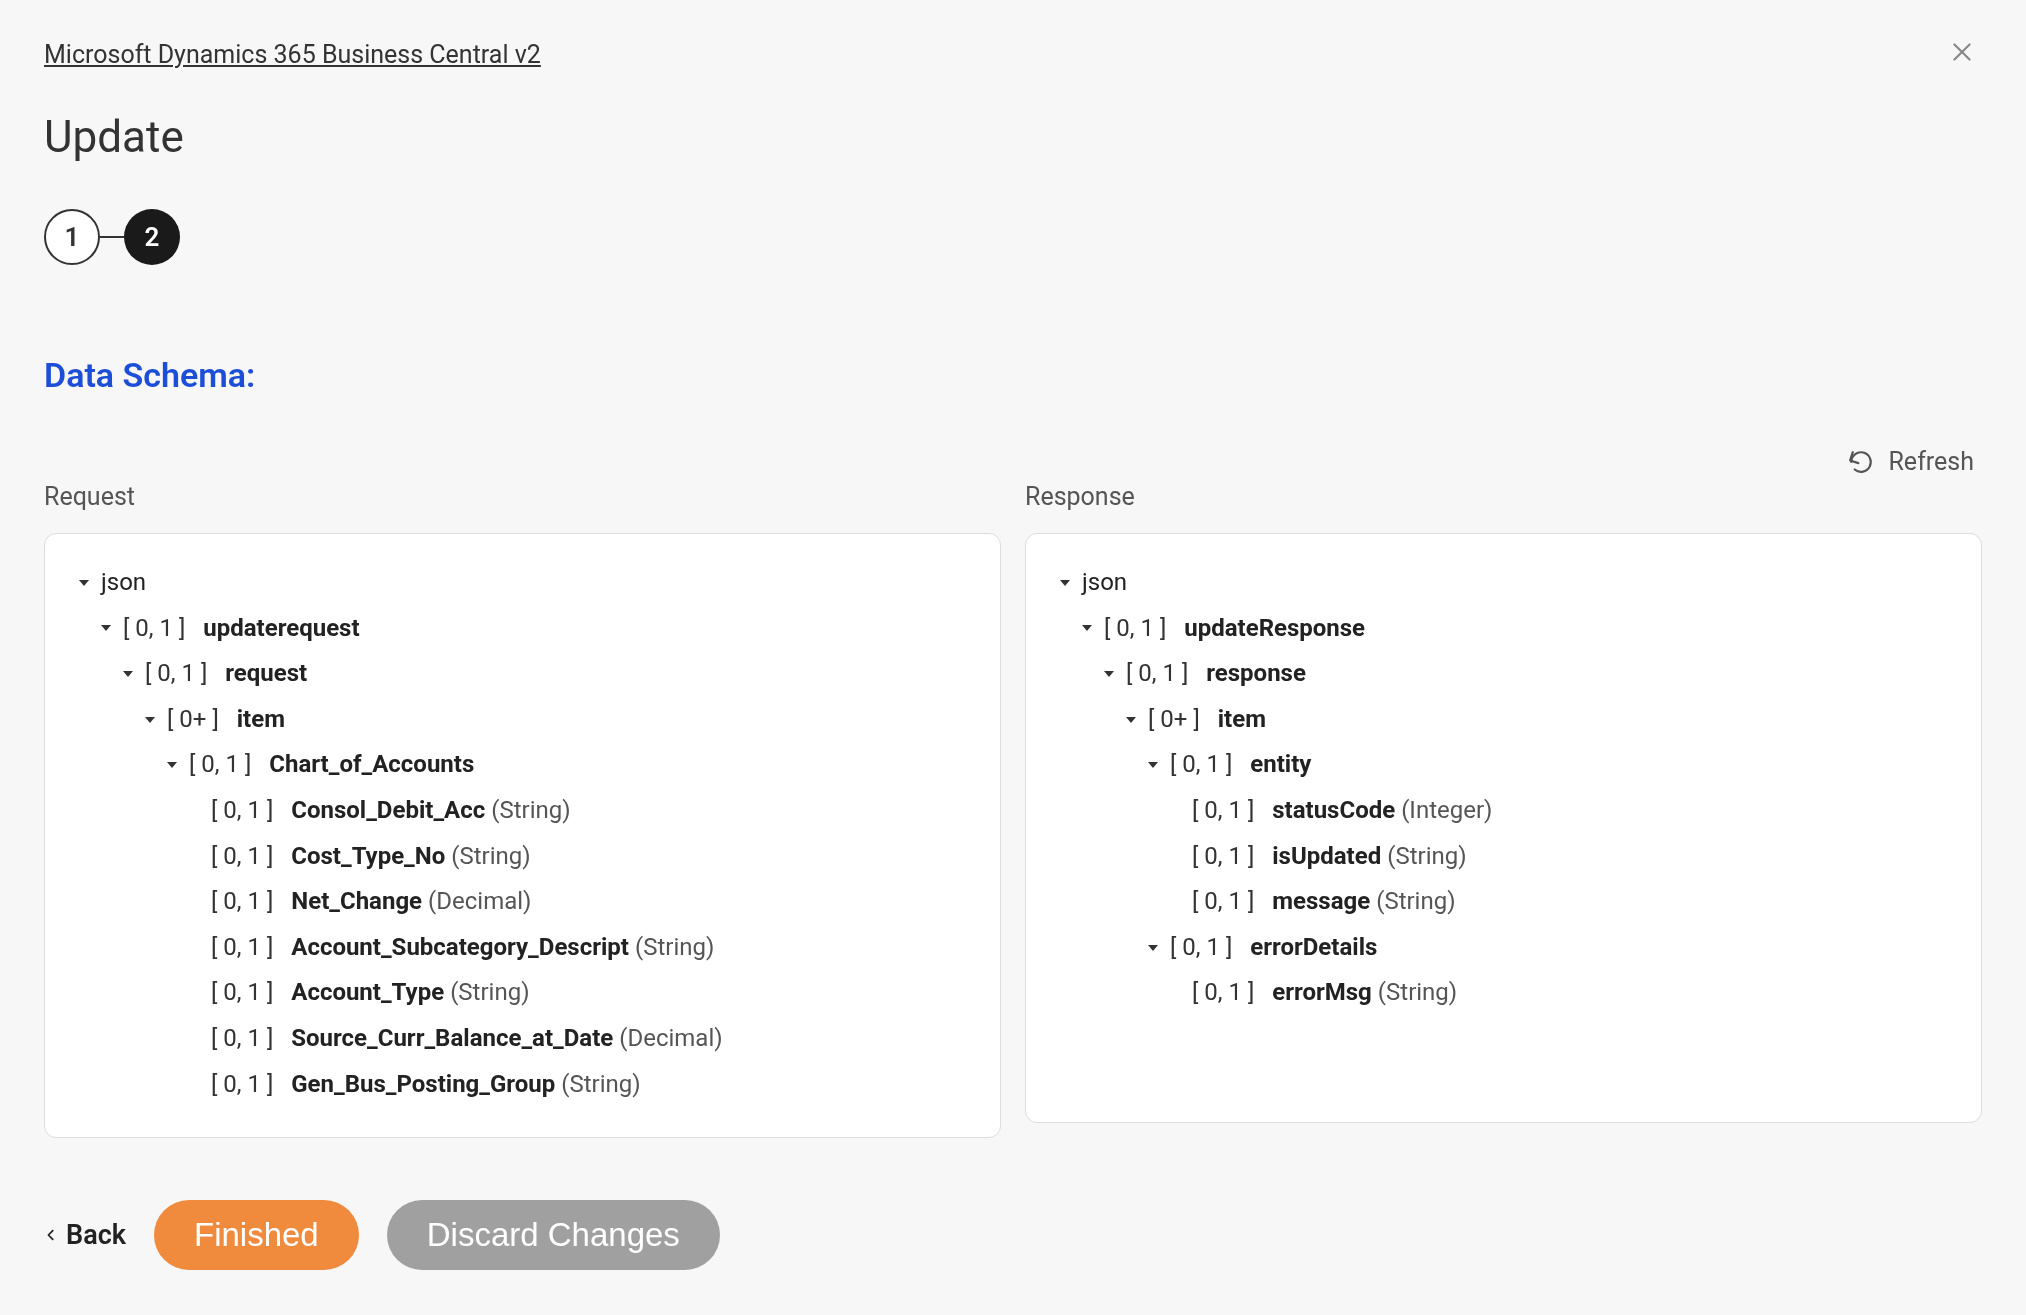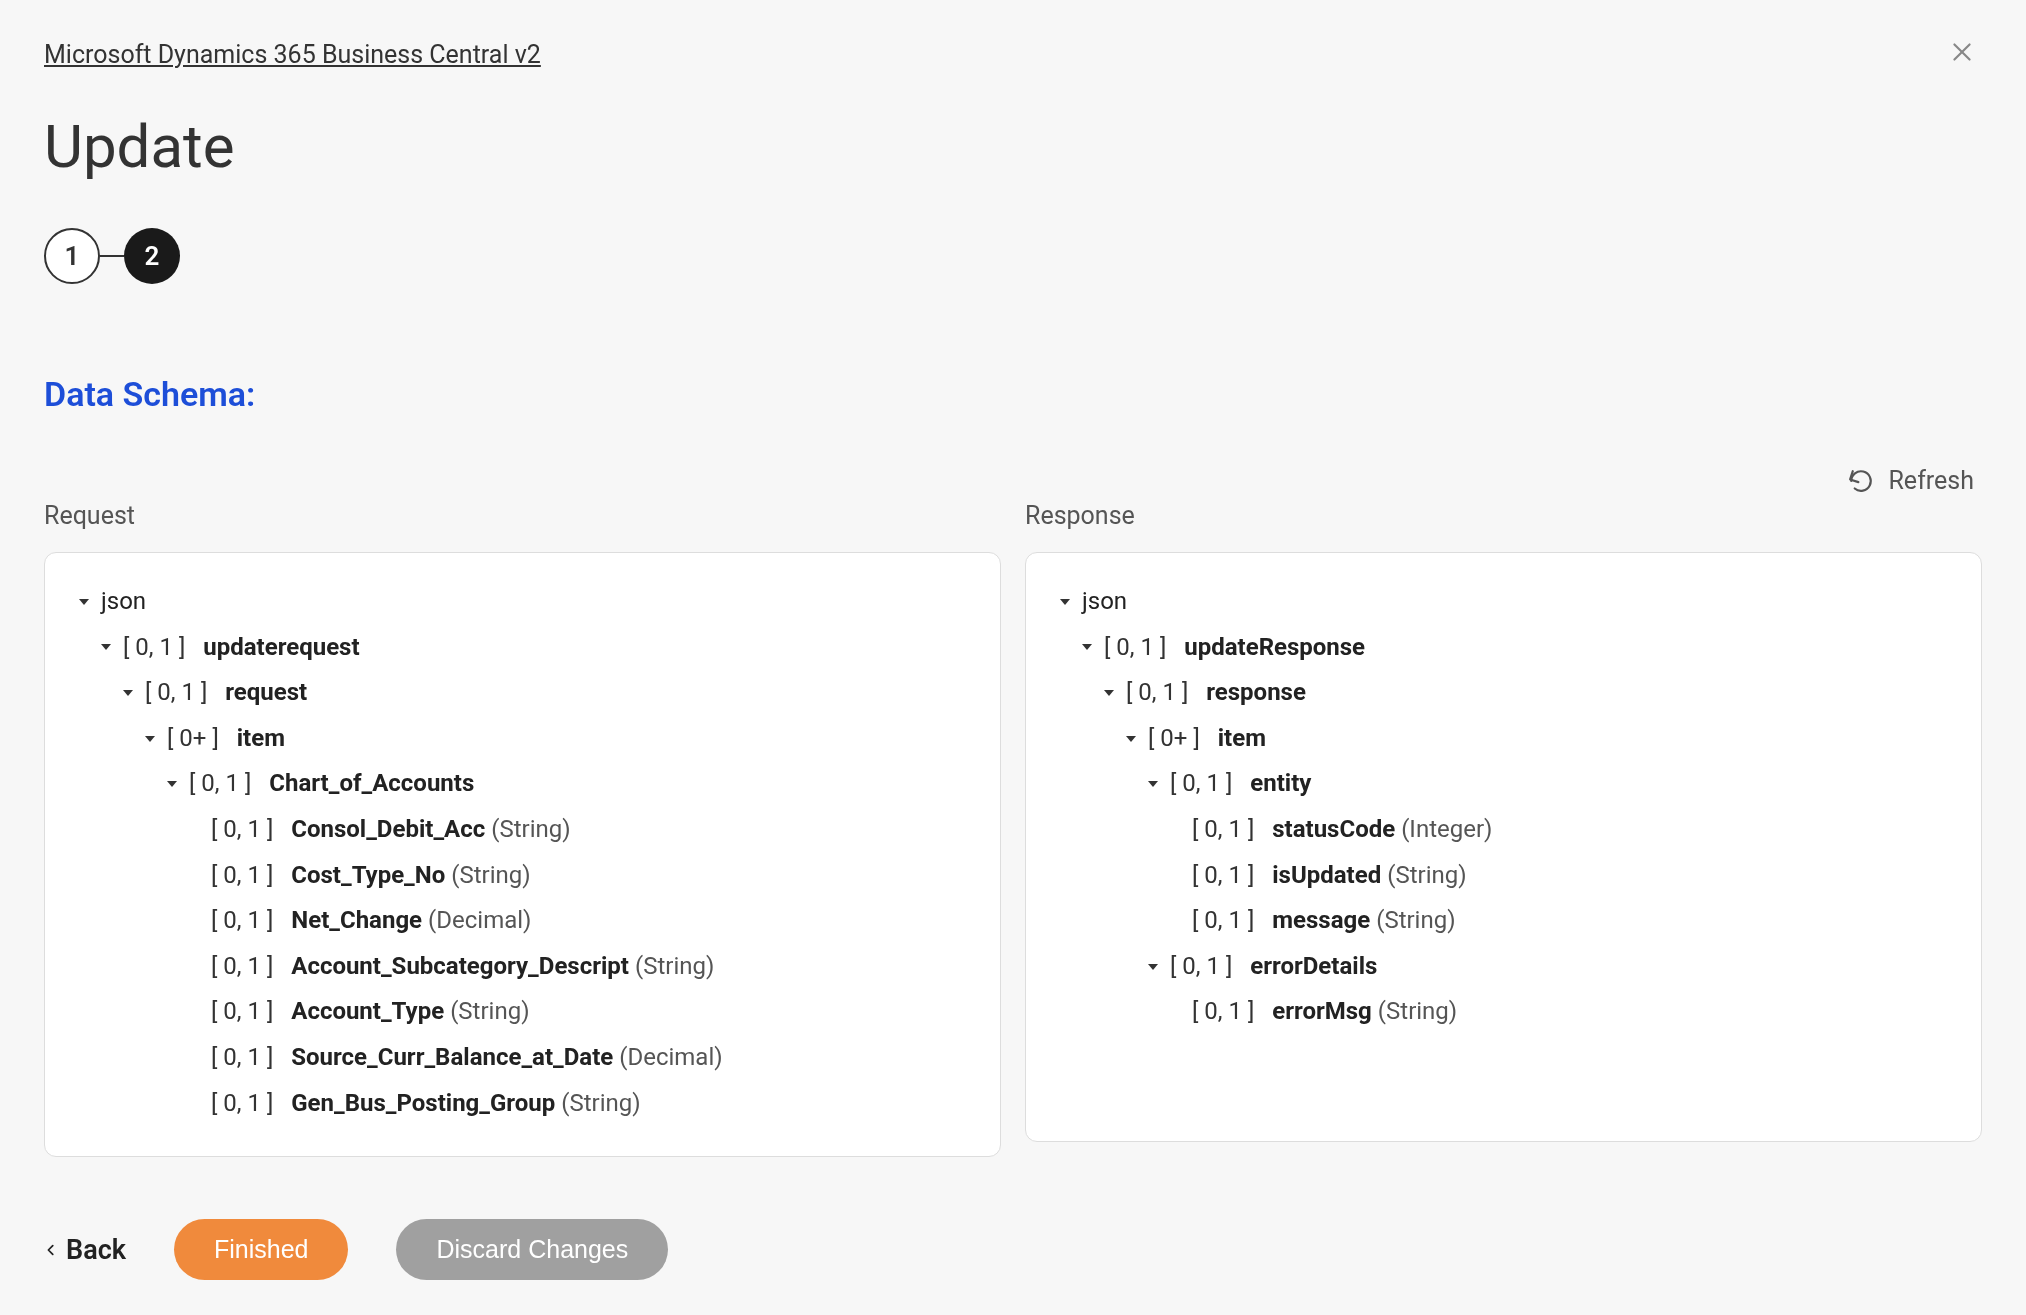--- a/index.html
+++ b/index.html
@@ -26,21 +26,21 @@
   }
   .close-btn svg { width: 26px; height: 26px; }
   .breadcrumb-link {
     font-size: 25px;
     color: #333;
     text-decoration: underline;
     cursor: pointer;
     display: inline-block;
   }
   .page-title {
-    font-size: 60px;
+    font-size: 44px;
     font-weight: 400;
     color: #333;
     margin-top: 42px;
   }
   .stepper {
     display: flex;
     align-items: center;
     margin-top: 46px;
   }
   .step {
@@ -126,38 +126,38 @@
   }
   .chev svg { width: 16px; height: 16px; }
   .chev.blank { visibility: hidden; }
   .card { color: #333; }
   .name { font-weight: 700; }
   .type { color: #555; font-weight: 400; }
   .children { padding-left: 22px; }
   .footer {
     display: flex;
     align-items: center;
-    gap: 48px;
+    gap: 28px;
     margin-top: 62px;
   }
   .back-btn {
     display: flex;
     align-items: center;
     gap: 8px;
     font-size: 27px;
     font-weight: 600;
     color: #222;
     cursor: pointer;
   }
   .back-btn svg { width: 14px; height: 14px; }
   .btn {
     border: none;
     border-radius: 999px;
     padding: 16px 40px;
-    font-size: 25px;
+    font-size: 33px;
     font-weight: 500;
     cursor: pointer;
   }
   .btn.primary { background: #f08a3c; color: #fff; }
   .btn.muted { background: #a0a0a0; color: #fff; }
 </style>
 </head>
 <body>
 
 

